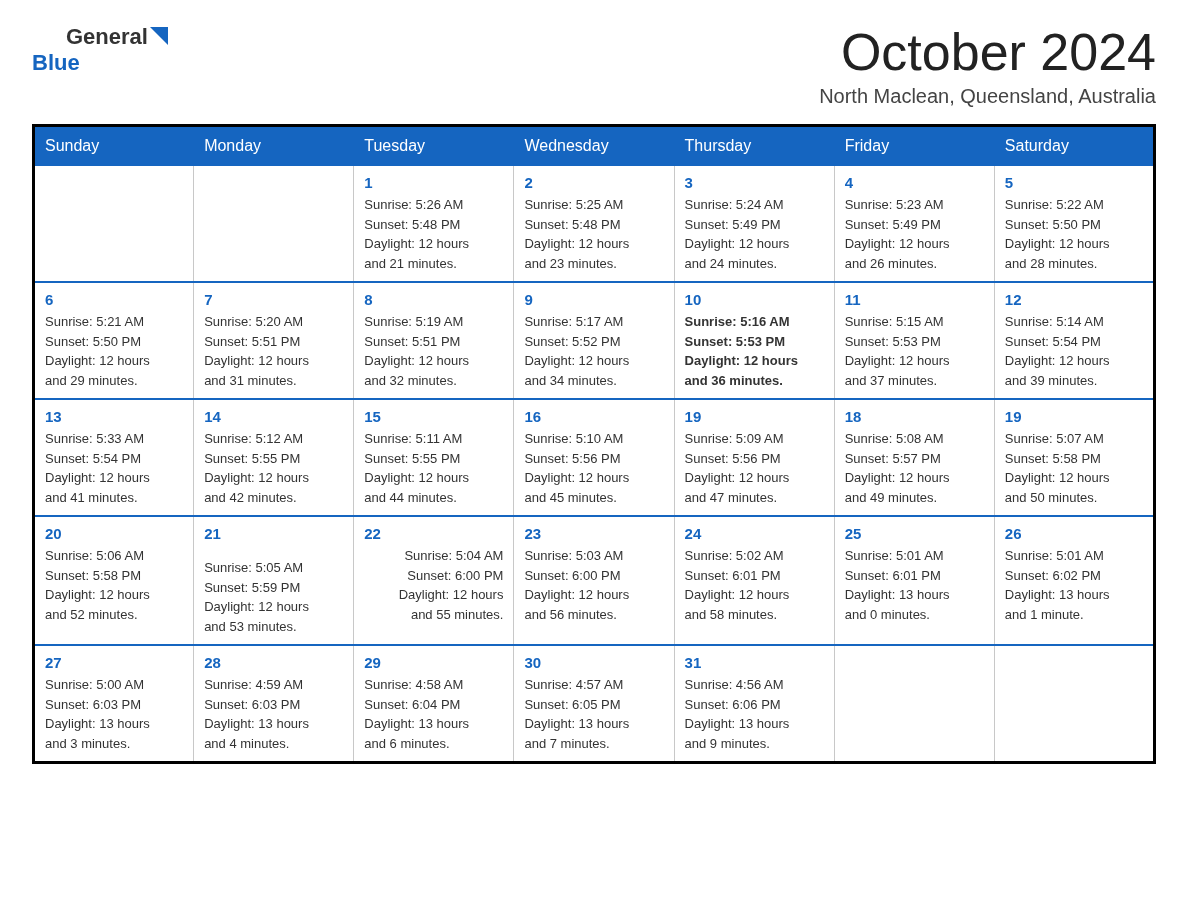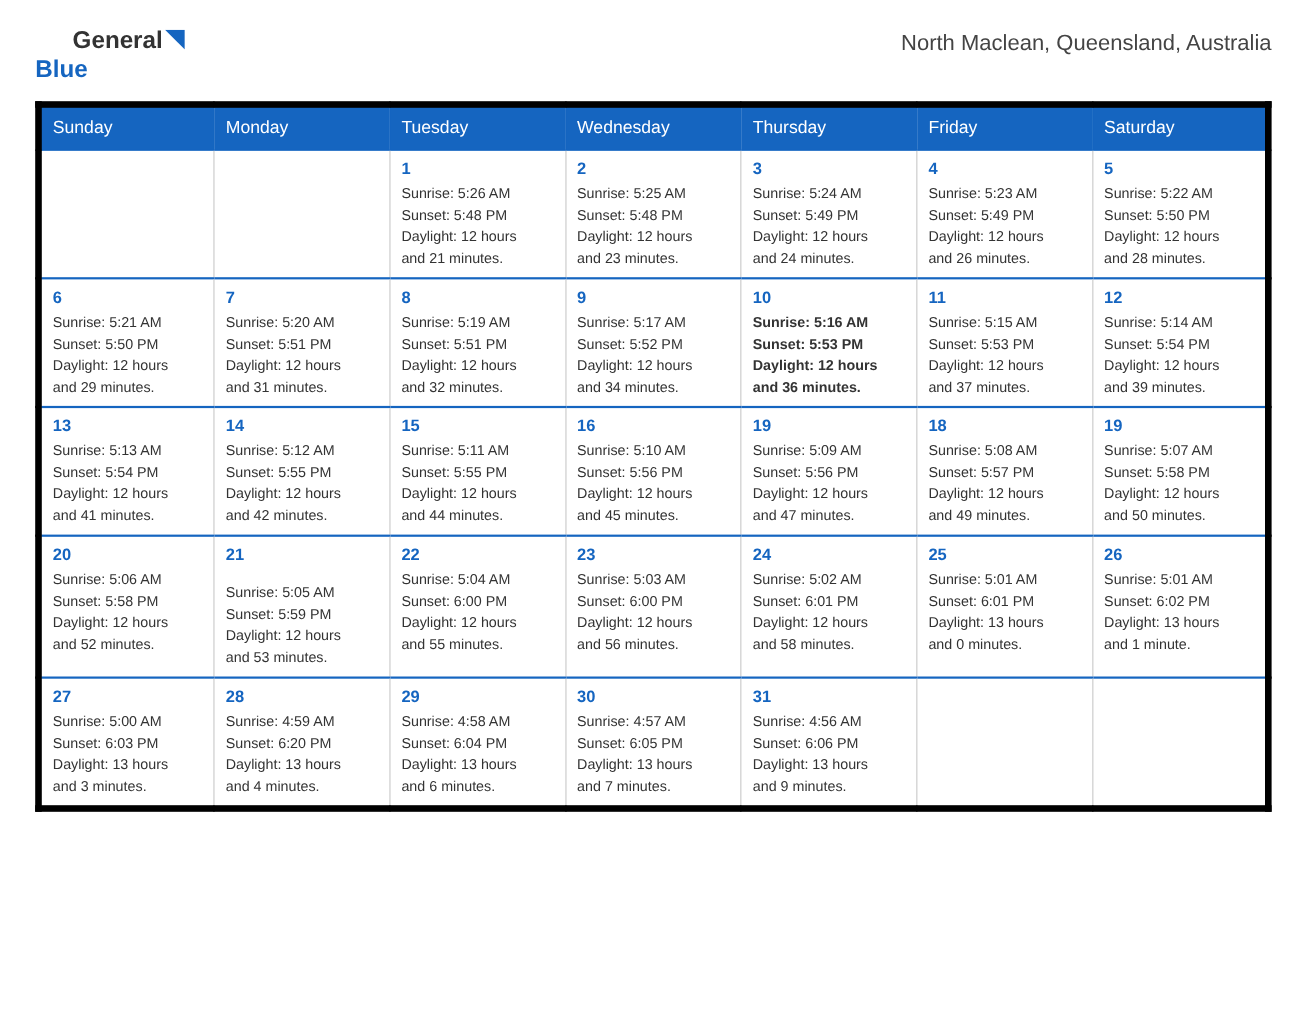--- a/index.html
+++ b/index.html
@@ -35,21 +35,21 @@
       line-height: 1.1;
     }
     .title-location {
       font-size: 20px;
       color: #444;
       margin-top: 4px;
     }
     .calendar-table {
       width: 100%;
       border-collapse: collapse;
-      border: 6px solid #000000;
+      border: 3px solid #000000;
     }
     .calendar-table th {
       background-color: #1565c0;
       color: #fff;
       font-size: 16px;
       font-weight: normal;
       padding: 10px 10px;
       text-align: left;
       border: 1px solid #1565c0;
     }
@@ -93,20 +93,21 @@
         <svg width="18" height="18" viewBox="0 0 18 18">
           <polygon points="0,0 18,0 18,18" fill="#1565c0"></polygon>
         </svg>
       </div>
     </div>
     <div>
       <span style="font-size:22px;font-weight:bold;color:#1565c0;margin-left:0px;">Blue</span>
     </div>
   </div>
   <div class="title-block">
+    <div class="title-month">October 2024</div>
     <div class="title-location">North Maclean, Queensland, Australia</div>
   </div>
 </div>
 
 <table class="calendar-table">
   <thead>
     <tr>
     <th>Sunday</th>
         <th>Monday</th>
         <th>Tuesday</th>
@@ -203,21 +204,21 @@
           <span class="day-number">12</span>
           <div class="day-info" style="white-space: pre-line;">Sunrise: 5:14 AM
 Sunset: 5:54 PM
 Daylight: 12 hours
 and 39 minutes.</div>
         </td>
       </tr>
       <tr class="row-divider">
         <td>
           <span class="day-number">13</span>
-          <div class="day-info" style="white-space: pre-line;">Sunrise: 5:13 AM
+          <div class="day-info" style="white-space: pre-line;">Sunrise: 5:33 AM
 Sunset: 5:54 PM
 Daylight: 12 hours
 and 41 minutes.</div>
         </td>
         <td>
           <span class="day-number">14</span>
           <div class="day-info" style="white-space: pre-line;">Sunrise: 5:12 AM
 Sunset: 5:55 PM
 Daylight: 12 hours
 and 42 minutes.</div>
@@ -268,21 +269,21 @@
         </td>
         <td>
           <span class="day-number">21</span>
           <div class="day-info" style="white-space: pre-line; margin-top: 16px;">Sunrise: 5:05 AM
 Sunset: 5:59 PM
 Daylight: 12 hours
 and 53 minutes.</div>
         </td>
         <td>
           <span class="day-number">22</span>
-          <div class="day-info" style="white-space: pre-line;">Sunrise: 5:04 AM
+          <div class="day-info" style="white-space: pre-line; text-align: right;">Sunrise: 5:04 AM
 Sunset: 6:00 PM
 Daylight: 12 hours
 and 55 minutes.</div>
         </td>
         <td>
           <span class="day-number">23</span>
           <div class="day-info" style="white-space: pre-line;">Sunrise: 5:03 AM
 Sunset: 6:00 PM
 Daylight: 12 hours
 and 56 minutes.</div>
@@ -313,21 +314,21 @@
         <td>
           <span class="day-number">27</span>
           <div class="day-info" style="white-space: pre-line;">Sunrise: 5:00 AM
 Sunset: 6:03 PM
 Daylight: 13 hours
 and 3 minutes.</div>
         </td>
         <td>
           <span class="day-number">28</span>
           <div class="day-info" style="white-space: pre-line;">Sunrise: 4:59 AM
-Sunset: 6:20 PM
+Sunset: 6:03 PM
 Daylight: 13 hours
 and 4 minutes.</div>
         </td>
         <td>
           <span class="day-number">29</span>
           <div class="day-info" style="white-space: pre-line;">Sunrise: 4:58 AM
 Sunset: 6:04 PM
 Daylight: 13 hours
 and 6 minutes.</div>
         </td>

